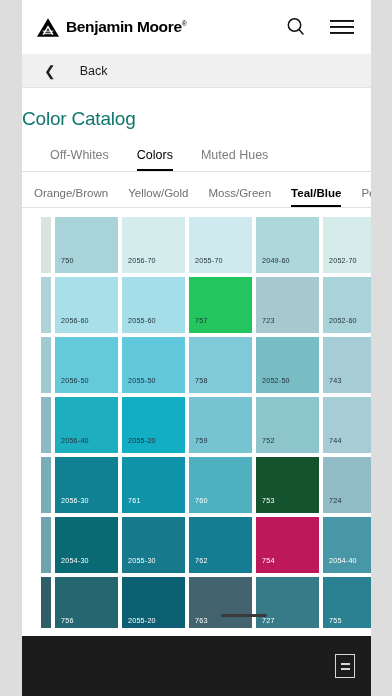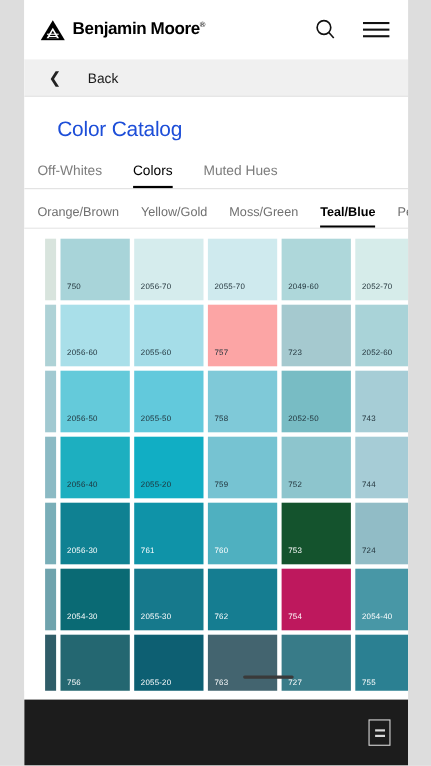--- a/index.html
+++ b/index.html
@@ -47,30 +47,30 @@
     padding-left: 22px;
     gap: 24px;
     border-bottom: 1px solid #e3e3e3;
   }
   .chev { font-size: 14px; color: #222; line-height: 1; font-family: "DejaVu Sans", sans-serif; }
   .back-label { font-size: 12.5px; color: #1a1a1a; }
 
   
   .page-title {
     font-size: 19px;
-    color: #1d4ed8;
-    padding: 20px 0 0 30px;
+    color: #0f766e;
+    padding: 20px 0 0 0;
     letter-spacing: -0.2px;
   }
 
   
   .tabs-primary {
     display: flex;
     align-items: flex-end;
-    padding: 14px 0 0 12px;
+    padding: 14px 0 0 28px;
     gap: 28px;
     border-bottom: 1px solid #e0e0e0;
     height: 42px;
   }
   .tab-p {
     font-size: 12.5px;
     color: #7d7d7d;
     padding-bottom: 7px;
     cursor: pointer;
     white-space: nowrap;
@@ -232,21 +232,21 @@
           </div>
         </div>
         <div class="grid-row">
           <div class="swatch edge-left" style="background: rgb(174, 210, 214);"></div>
           <div class="swatch" style="background: rgb(169, 223, 233);">
             <span class="swatch-code code-dark">2056-60</span>
           </div>
           <div class="swatch" style="background: rgb(165, 221, 232);">
             <span class="swatch-code code-dark">2055-60</span>
           </div>
-          <div class="swatch" style="background: #fca5a5;">
+          <div class="swatch" style="background: #22c55e;">
             <span class="swatch-code code-dark">757</span>
           </div>
           <div class="swatch" style="background: rgb(165, 201, 207);">
             <span class="swatch-code code-dark">723</span>
           </div>
           <div class="swatch" style="background: rgb(169, 211, 216);">
             <span class="swatch-code code-dark">2052-60</span>
           </div>
         </div>
         <div class="grid-row">

